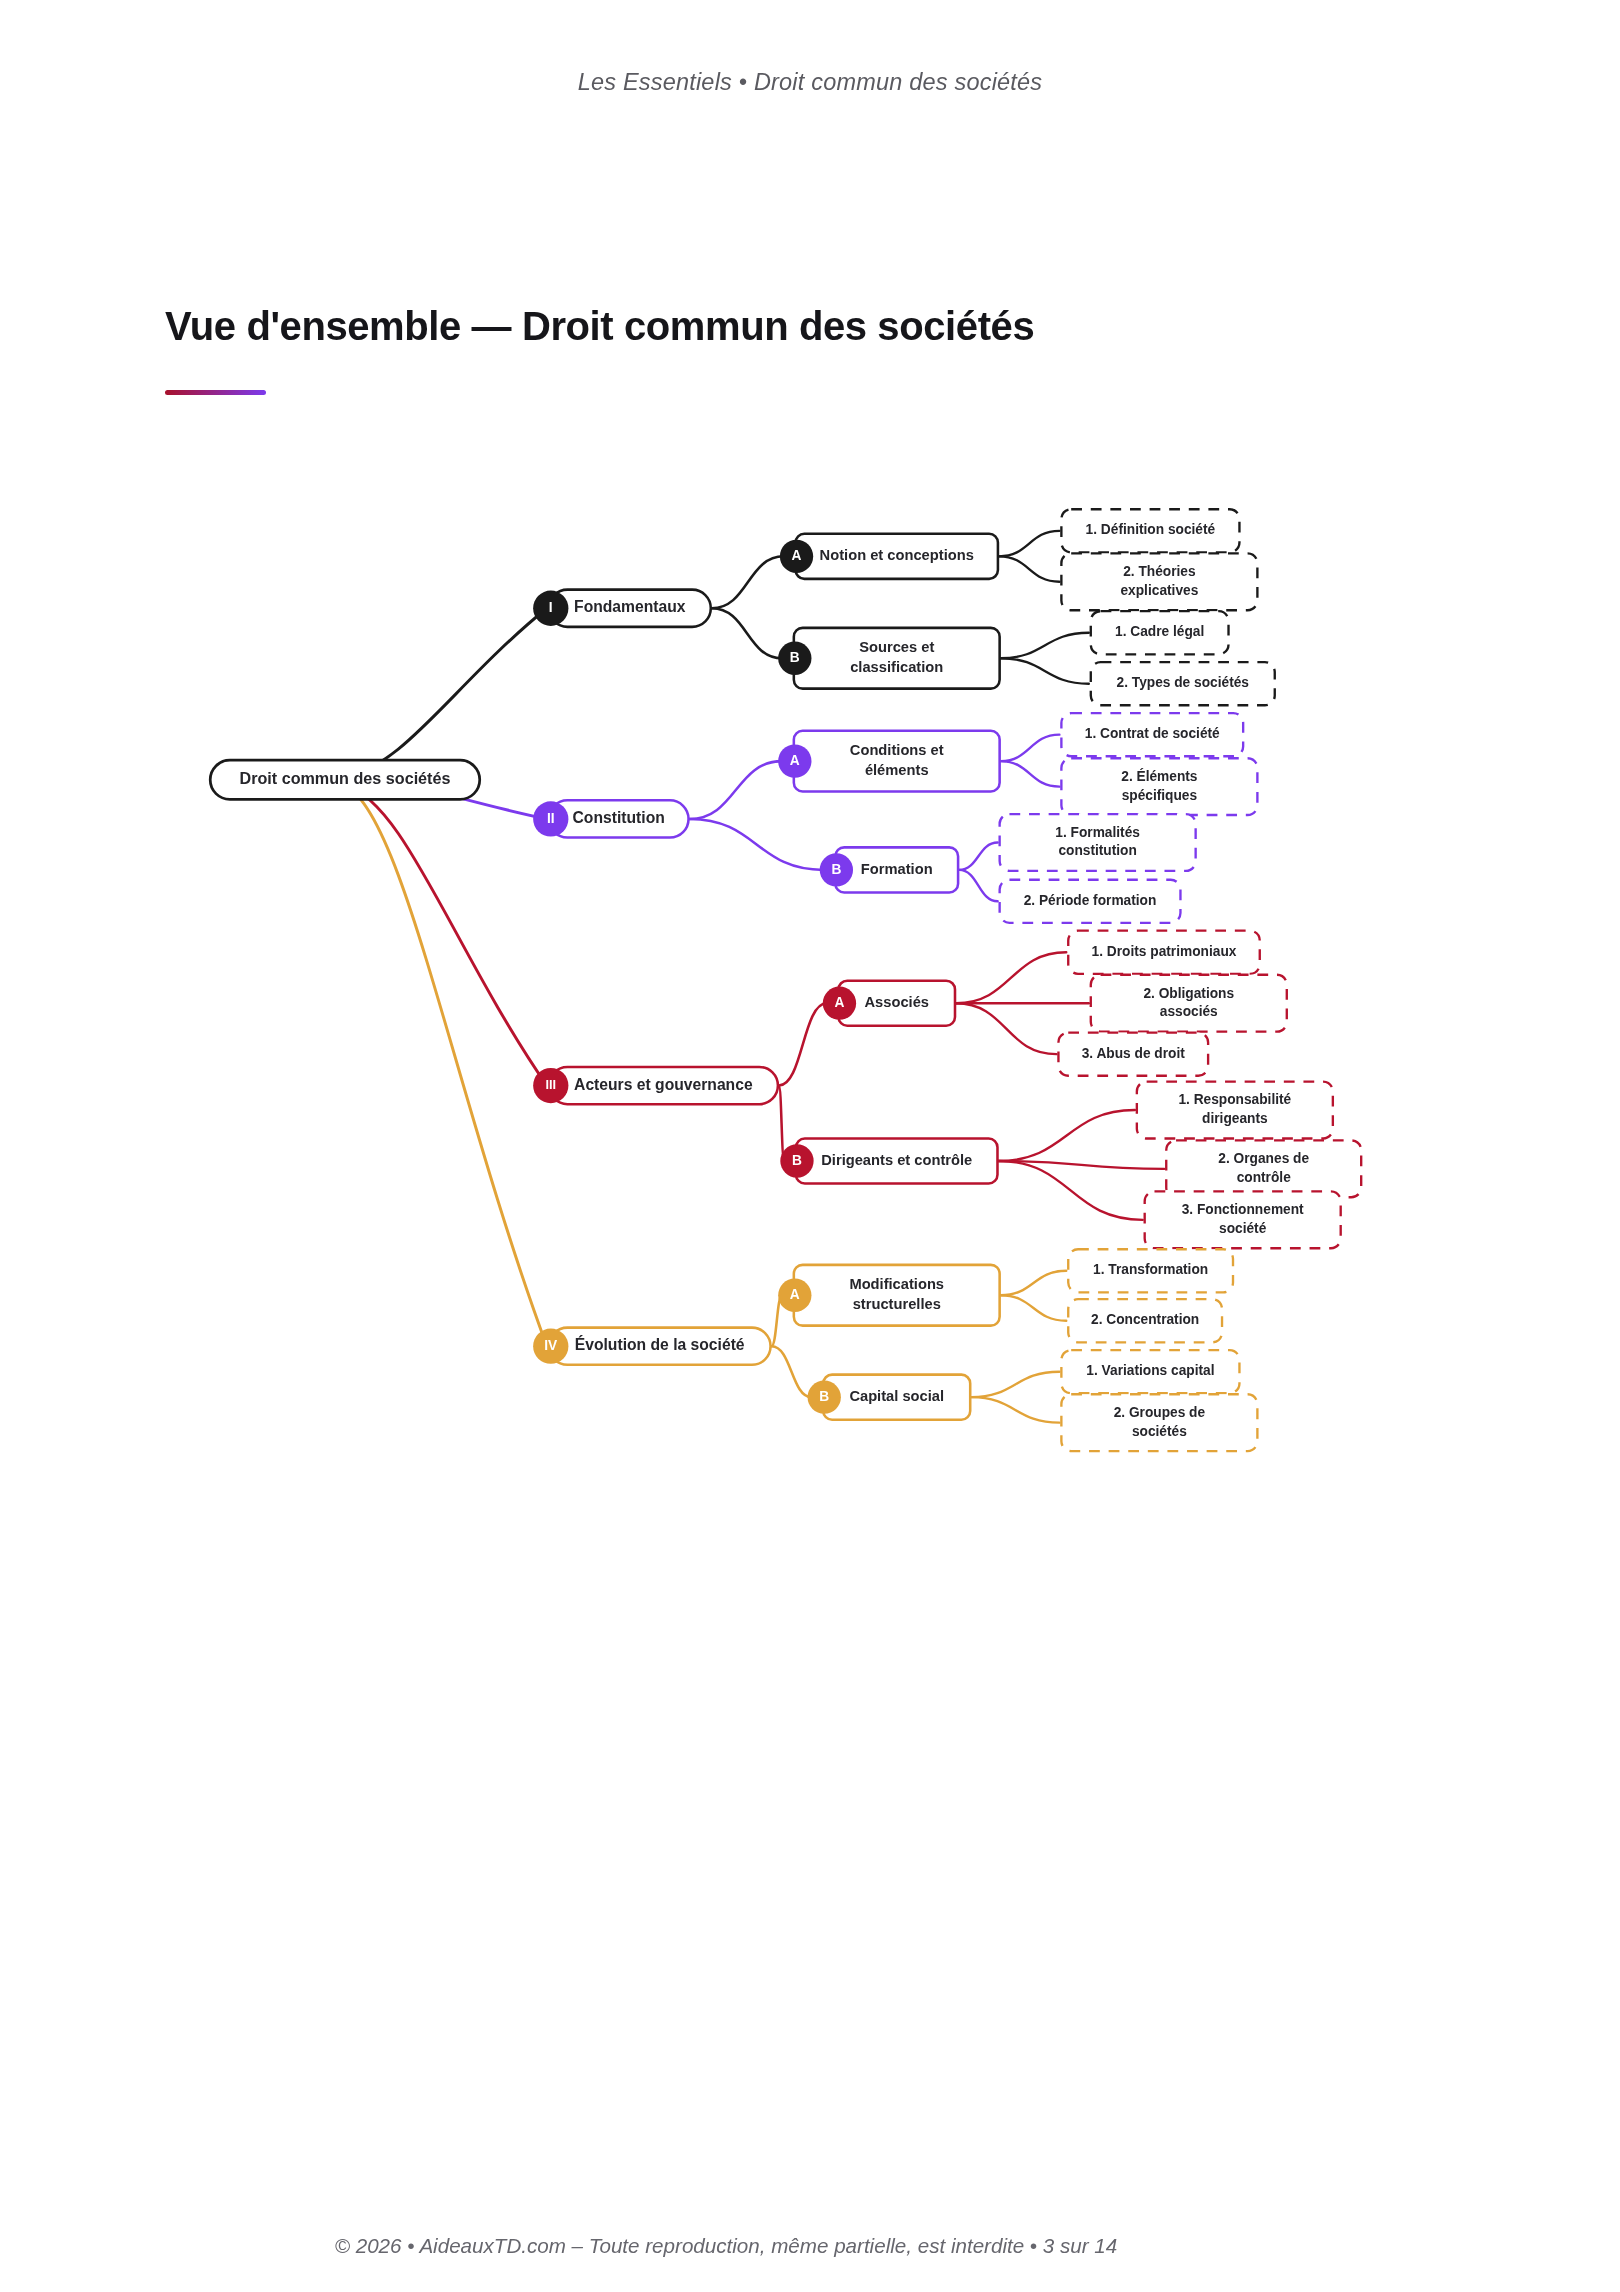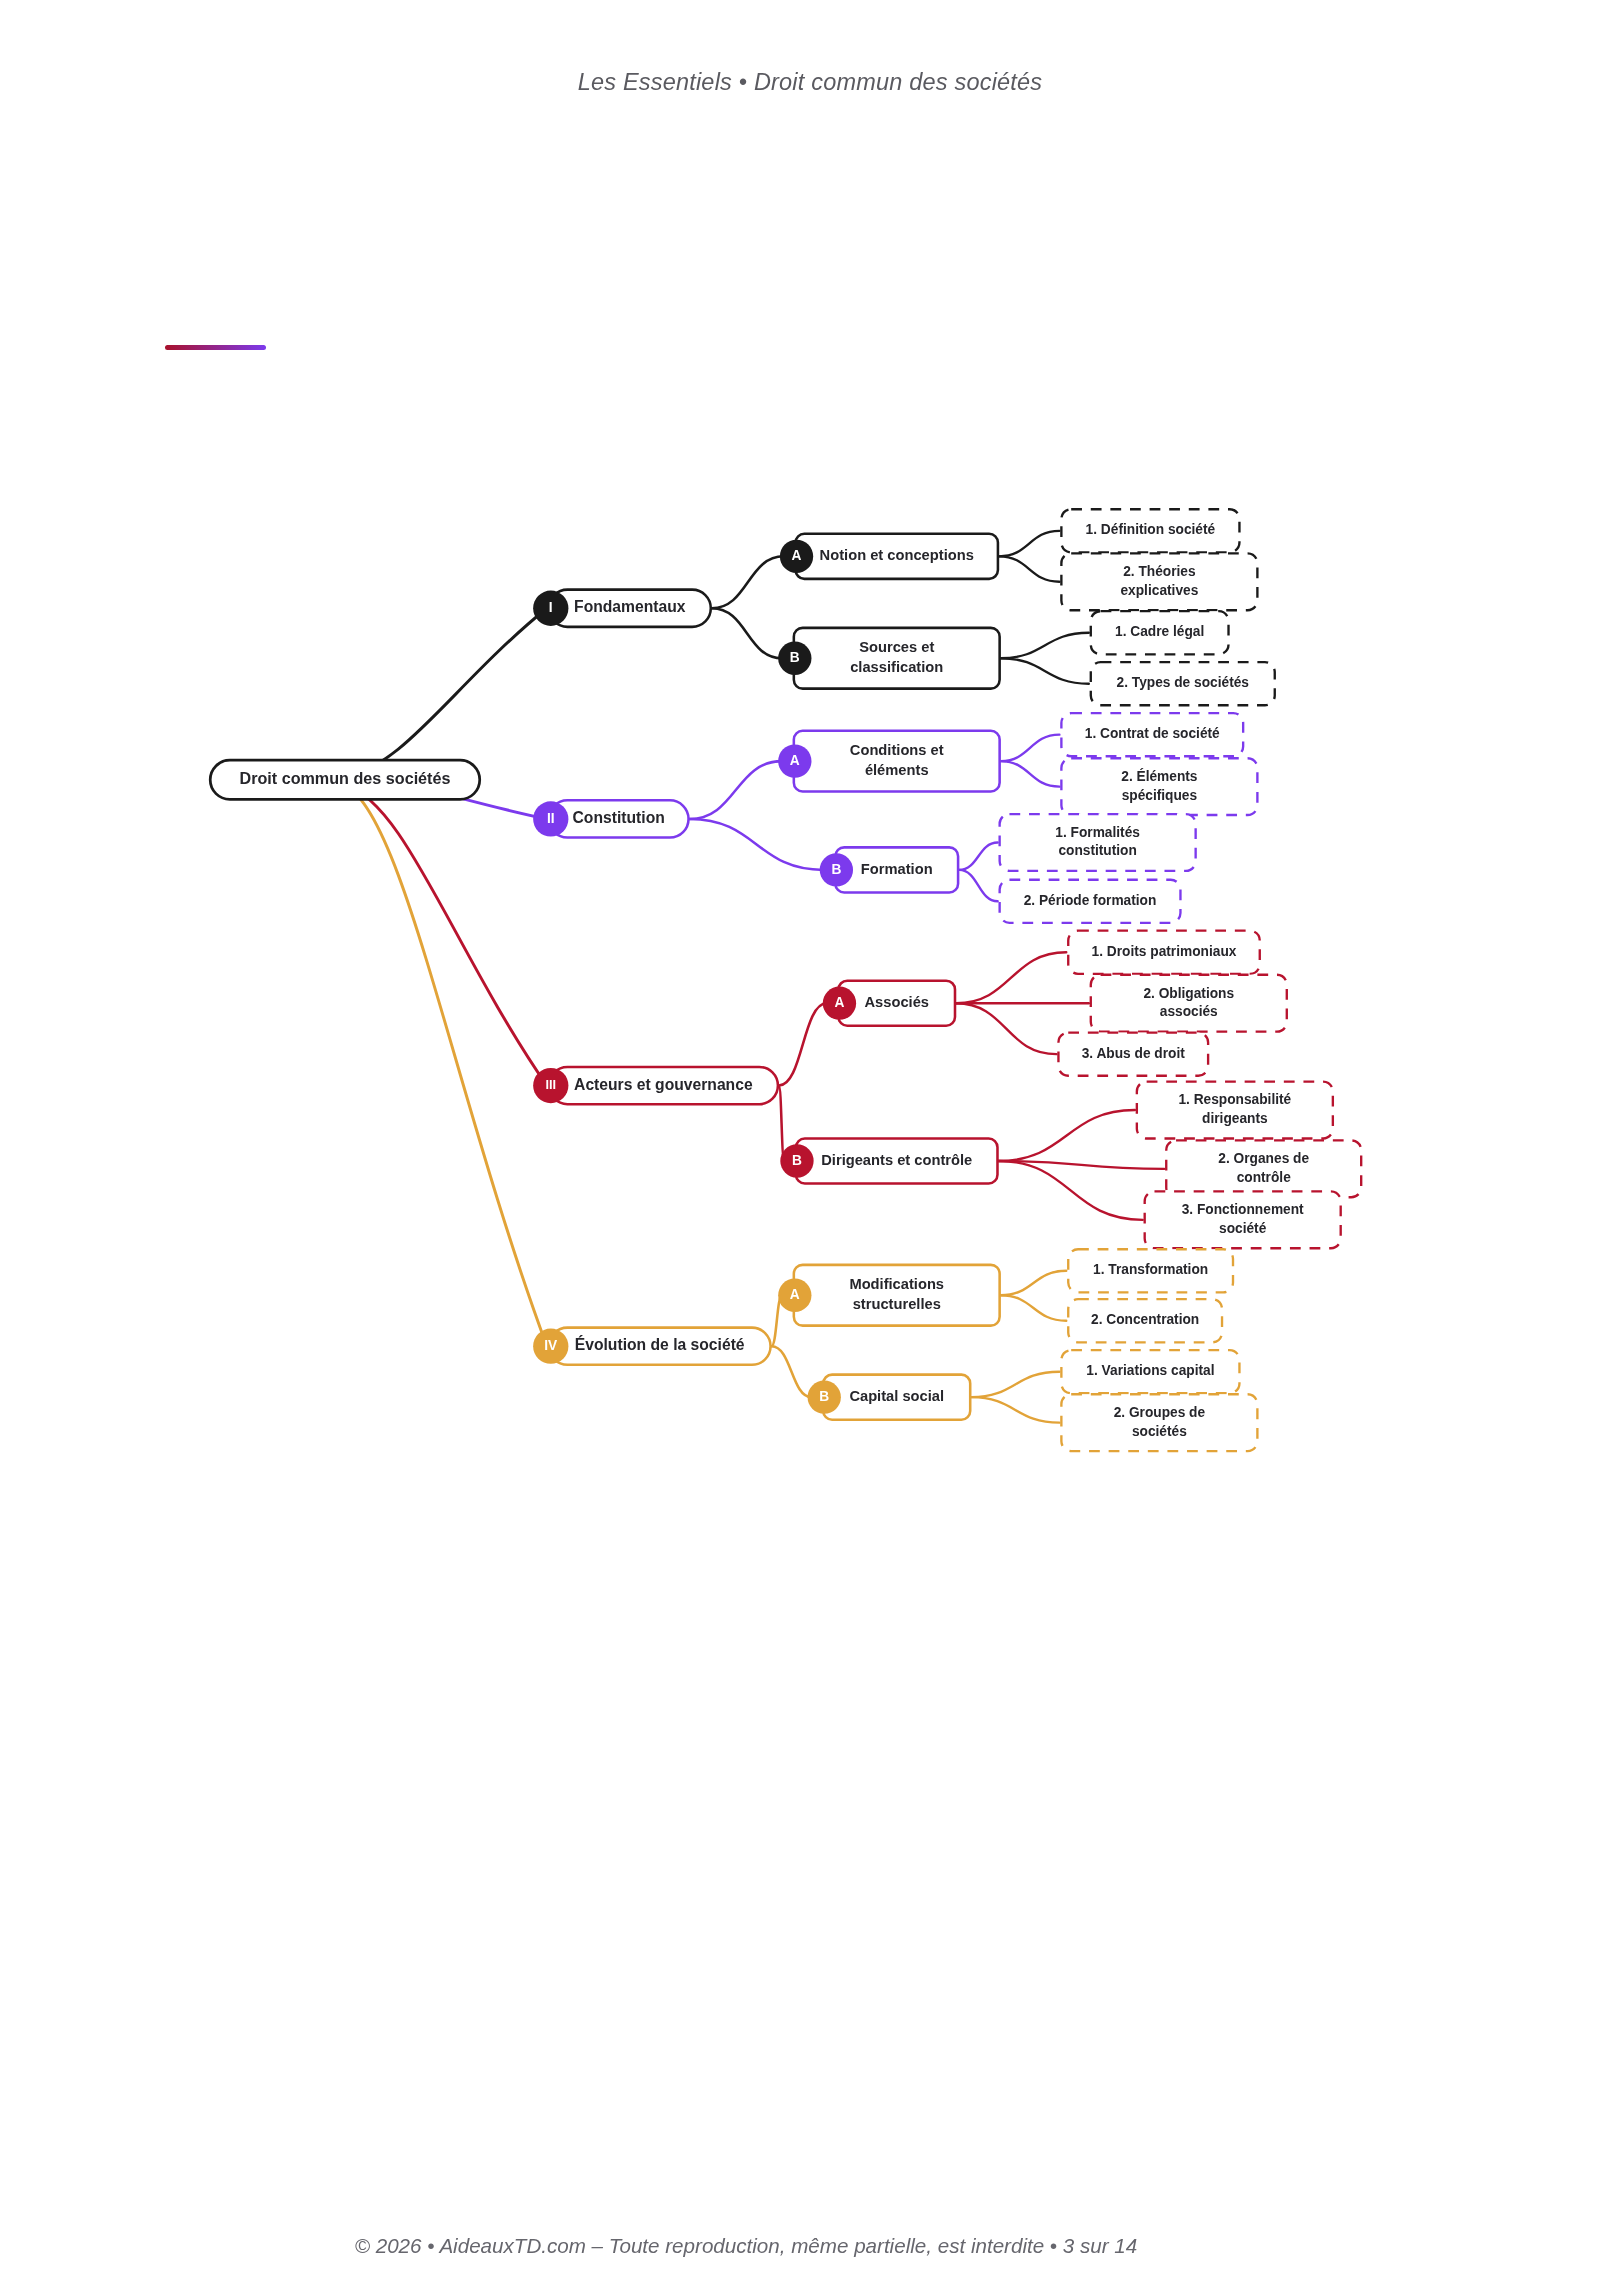--- a/index.html
+++ b/index.html
@@ -106,37 +106,37 @@
 
   
   .page-footer {
     position: absolute;
     left: 0;
     bottom: 35px;
     width: 1452px;
     display: flex;
     align-items: center;
     justify-content: center;
-    margin-left: 20px;
   }
   .page-footer-text {
     font-size: 20.6px;
     font-style: italic;
     color: #66666d;
     white-space: nowrap;
   }
 </style>
 </head>
 <body>
 
 <div class="page-header">
   <div class="page-header-text">Les Essentiels • Droit commun des sociétés</div>
 </div>
 
 <div class="title-block">
+  <h1 class="page-title">Vue d'ensemble — Droit commun des sociétés</h1>
   <div class="title-rule"></div>
 </div>
 
 <div class="mindmap-wrap">
   <svg class="mindmap" id="mindmap-svg" viewBox="0 0 1653 1560">
       <g>
         <path d="M 352 362 C 412 353.45, 463 267.95, 558 191" class="link" stroke="#1a1a1a" stroke-width="3"></path>
         <path d="M 726.28 191 C 763.015 191, 763.015 138, 799.75 138" class="link" stroke="#1a1a1a" stroke-width="2.6"></path>
         <path d="M 1019.25 138 C 1050.125 138, 1050.125 112, 1081 112" class="link" stroke="#1a1a1a" stroke-width="2.4"></path>
         <path d="M 1019.25 138 C 1050.125 138, 1050.125 164, 1081 164" class="link" stroke="#1a1a1a" stroke-width="2.4"></path>

